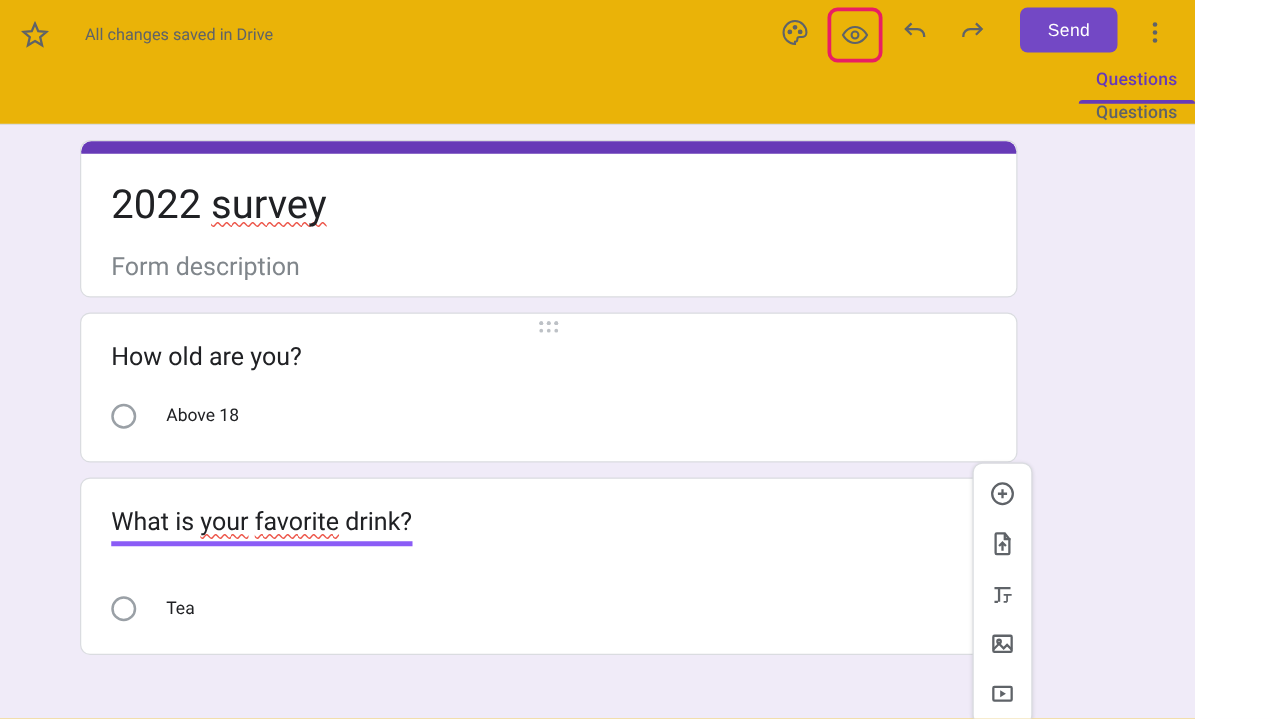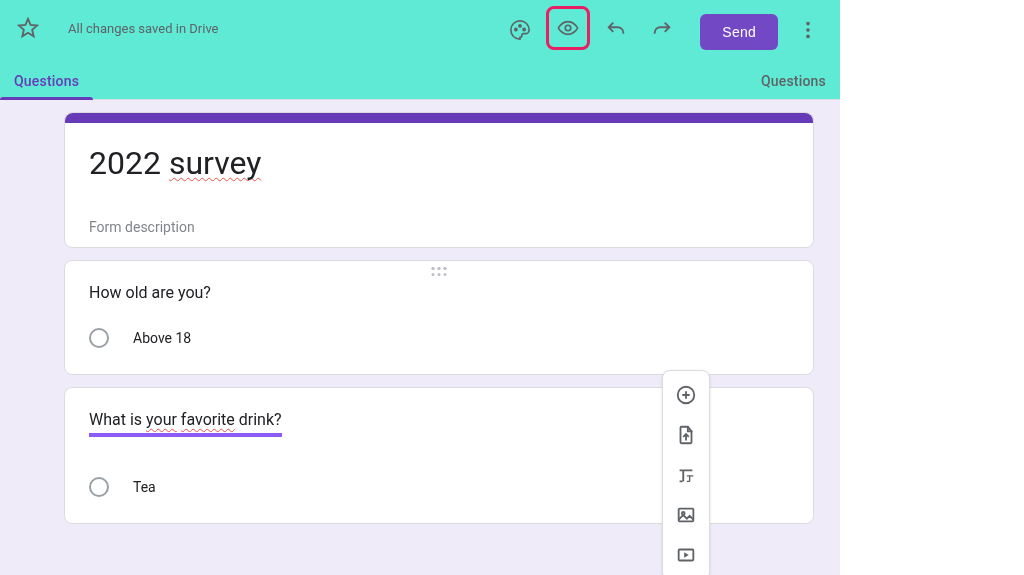--- a/index.html
+++ b/index.html
@@ -17,44 +17,44 @@
     margin: 0;
     padding: 0;
     font-family: "Google Sans", "Product Sans", Roboto, Arial, sans-serif;
     font-size: 14px;
     color: var(--text);
     background: #fff;
     height: 100%;
     width: 100%;
   }
   .viewport {
-    width: 840px;
+    width: 956px;
     height: 575px;
     position: relative;
     overflow: hidden;
-    background: #5eead4;
+    background: #eab308;
   }
   
   .header {
     height: 56px;
     display: flex;
     align-items: center;
     padding: 0 12px 0 8px;
     gap: 8px;
   }
   .header .left {
     display: flex;
     align-items: center;
     gap: 14px;
     flex: 0 0 auto;
   }
   .header .spacer { flex: 1; }
   .header .right {
     display: flex;
-    align-items: flex-end;
+    align-items: flex-start;
     gap: 6px;
   }
   .icon-btn {
     width: 40px;
     height: 40px;
     display: flex;
     align-items: center;
     justify-content: center;
     border-radius: 50%;
     color: var(--text-muted);
@@ -82,24 +82,25 @@
     font-size: 14px;
     font-weight: 500;
     cursor: pointer;
     margin-left: 12px;
     margin-right: 4px;
     letter-spacing: 0.25px;
   }
   
   .tabs {
     display: flex;
-    justify-content: space-between;
+    justify-content: flex-start;
     align-items: flex-end;
     height: 44px;
     border-bottom: 1px solid var(--border);
+    flex-direction: column;
   }
   .tab {
     padding: 0 14px 10px 14px;
     font-size: 14px;
     color: var(--text-muted);
     cursor: pointer;
     position: relative;
     font-weight: 500;
     letter-spacing: 0.2px;
   }
@@ -154,22 +155,22 @@
     display: inline-block;
   }
   .spell-underline {
     text-decoration: underline wavy rgba(234, 67, 53, 0.9);
     text-decoration-thickness: 1px;
     text-underline-offset: 3px;
     text-decoration-skip-ink: none;
   }
   .form-desc {
     color: var(--text-light);
-    font-size: 14px;
-    margin-top: 28px;
+    font-size: 20px;
+    margin-top: 10px;
   }
   .q-card .inner {
     padding: 22px 24px 22px 24px;
   }
   .drag-handle {
     position: absolute;
     top: 6px;
     left: 50%;
     transform: translateX(-50%);
     color: #bdc1c6;
@@ -179,21 +180,21 @@
   }
   .drag-handle .dotcol {
     display: flex;
     flex-direction: row;
     gap: 3px;
   }
   .drag-handle .dot {
     width: 3px; height: 3px; border-radius: 50%; background: #bdc1c6;
   }
   .question-title {
-    font-size: 16px;
+    font-size: 20px;
     color: #202124;
     margin: 0 0 18px 0;
     display: inline-block;
   }
   .option-row {
     display: flex;
     align-items: center;
     gap: 24px;
     padding: 8px 0 16px 0;
     font-size: 14px;

